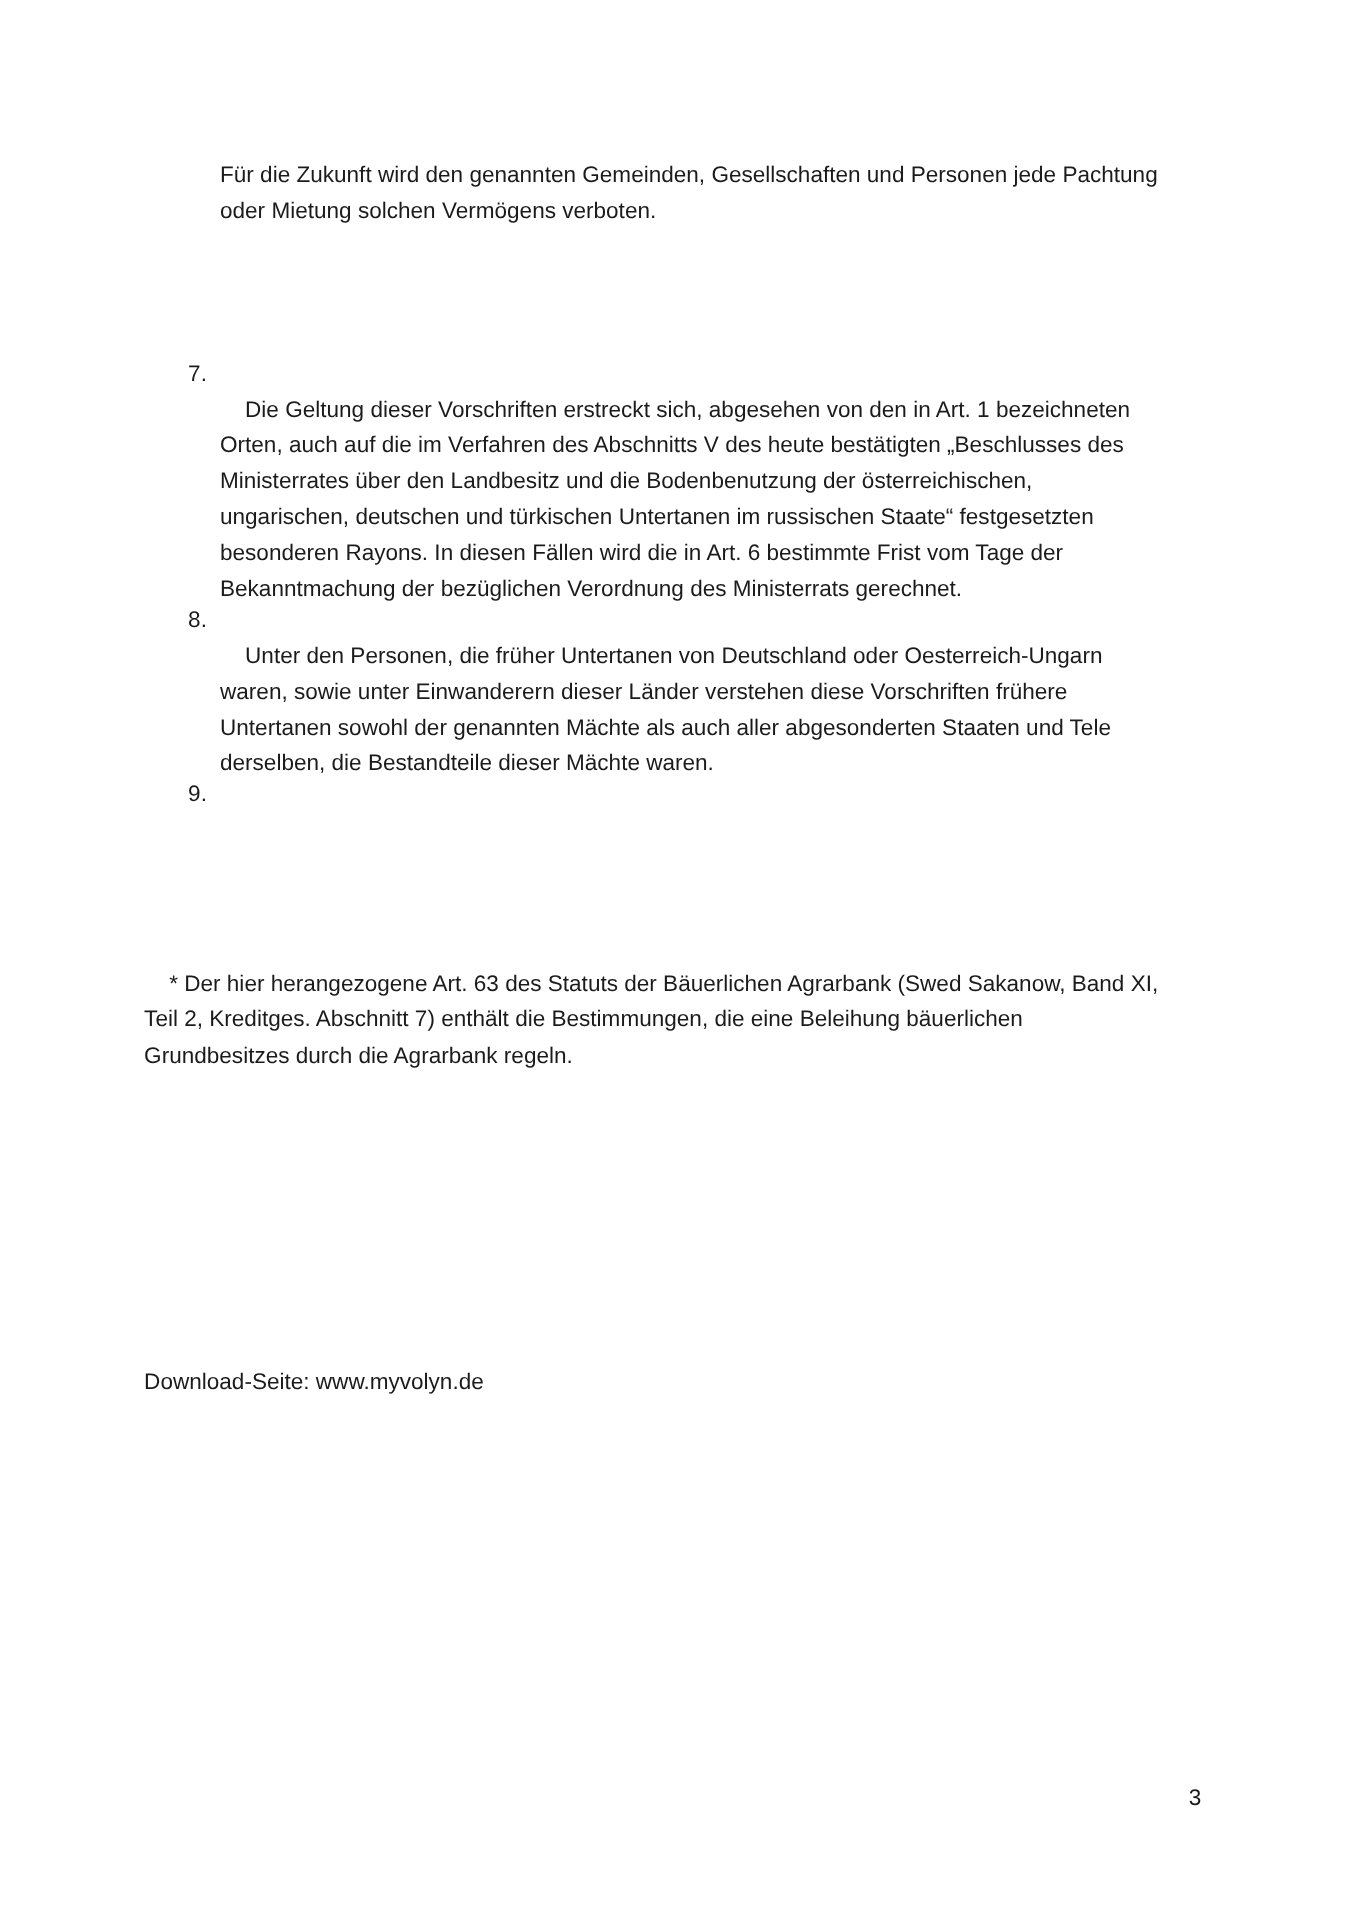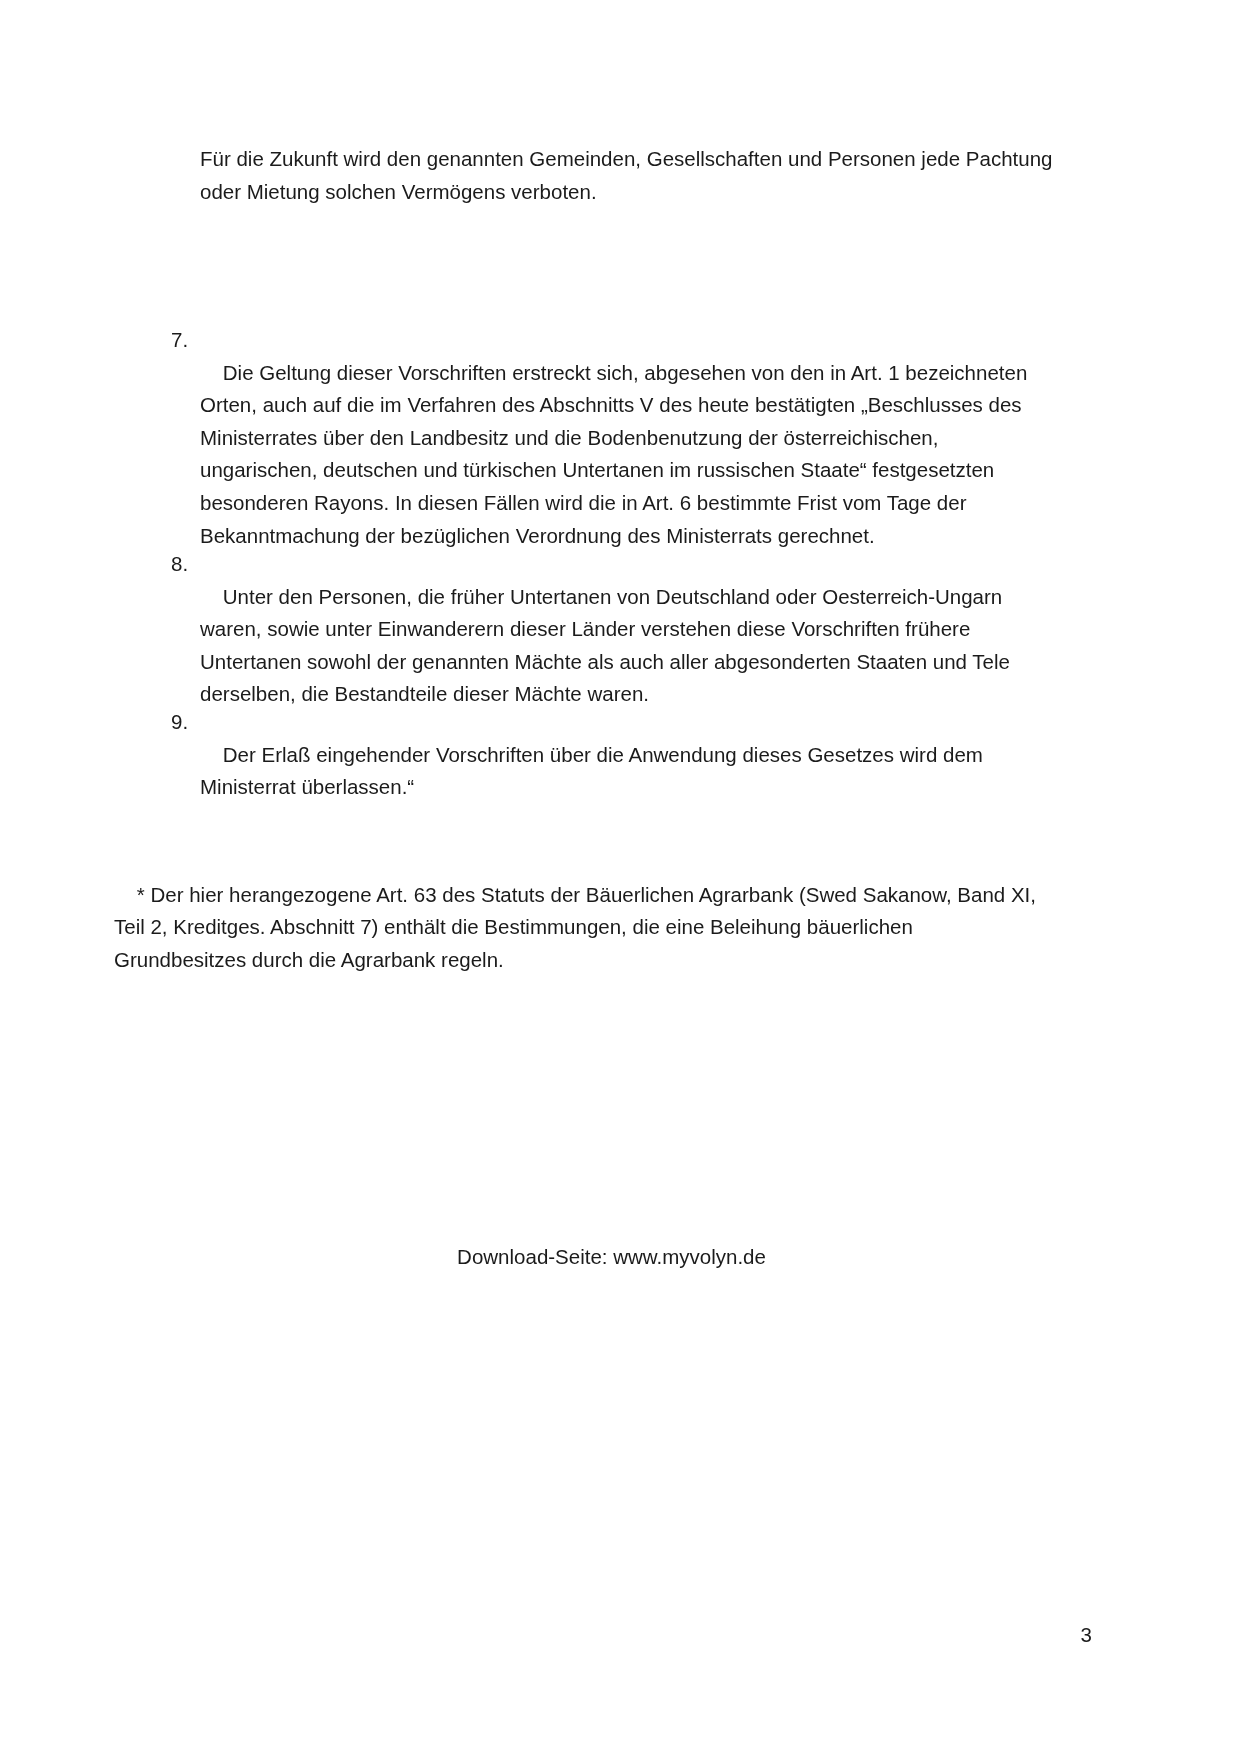--- a/index.html
+++ b/index.html
@@ -28,33 +28,33 @@
   .indent { left: 200px; width: 940px; }
   
   .list-item { left: 200px; width: 940px; }
   .list-num {
     position: absolute;
     left: -29px;
     top: 0;
     white-space: nowrap;
   }
   
-  .footnote { left: 114px; width: 1000px; }
+  .footnote { left: 131px; width: 1000px; }
   .fn-marker { white-space: pre; }
   sup.cit-marker {
     font-size: 13px;
     line-height: 0;
     vertical-align: baseline;
     position: relative;
     top: -7px;
   }
   .download-line {
     left: 131px;
     width: 961px;
-    text-align: center;
+    text-align: left;
     white-space: nowrap;
   }
   .page-number {
     left: 131px;
     width: 961px;
     text-align: right;
     white-space: nowrap;
   }
 </style>
 </head>
@@ -76,22 +76,21 @@
   </div>
 
   <div class="txt list-item" style="top:548px">
     <span class="list-num">8.</span><span>Unter den Personen, die früher Untertanen von Deutschland oder Oesterreich-Ungarn
 waren, sowie unter Einwanderern dieser Länder verstehen diese Vorschriften frühere
 Untertanen sowohl der genannten Mächte als auch aller abgesonderten Staaten und Tele
 derselben, die Bestandteile dieser Mächte waren.</span>
   </div>
 
   <div class="txt list-item" style="top:706px">
-    <span class="list-num">9.</span><span>Der Erlaß eingehender Vorschriften über die Anwendung dieses Gesetzes wird dem
-Ministerrat überlassen.“</span>
+    <span class="list-num">9.</span>
   </div>
 
   <div class="txt footnote" style="top:846px">
     <span class="fn-marker">*</span> <span>Der hier herangezogene Art. 63 des Statuts der Bäuerlichen Agrarbank (Swed Sakanow, Band XI,
 Teil 2, Kreditges. Abschnitt 7) enthält die Bestimmungen, die eine Beleihung bäuerlichen
 Grundbesitzes durch die Agrarbank regeln.</span>
   </div>
 
 
 

